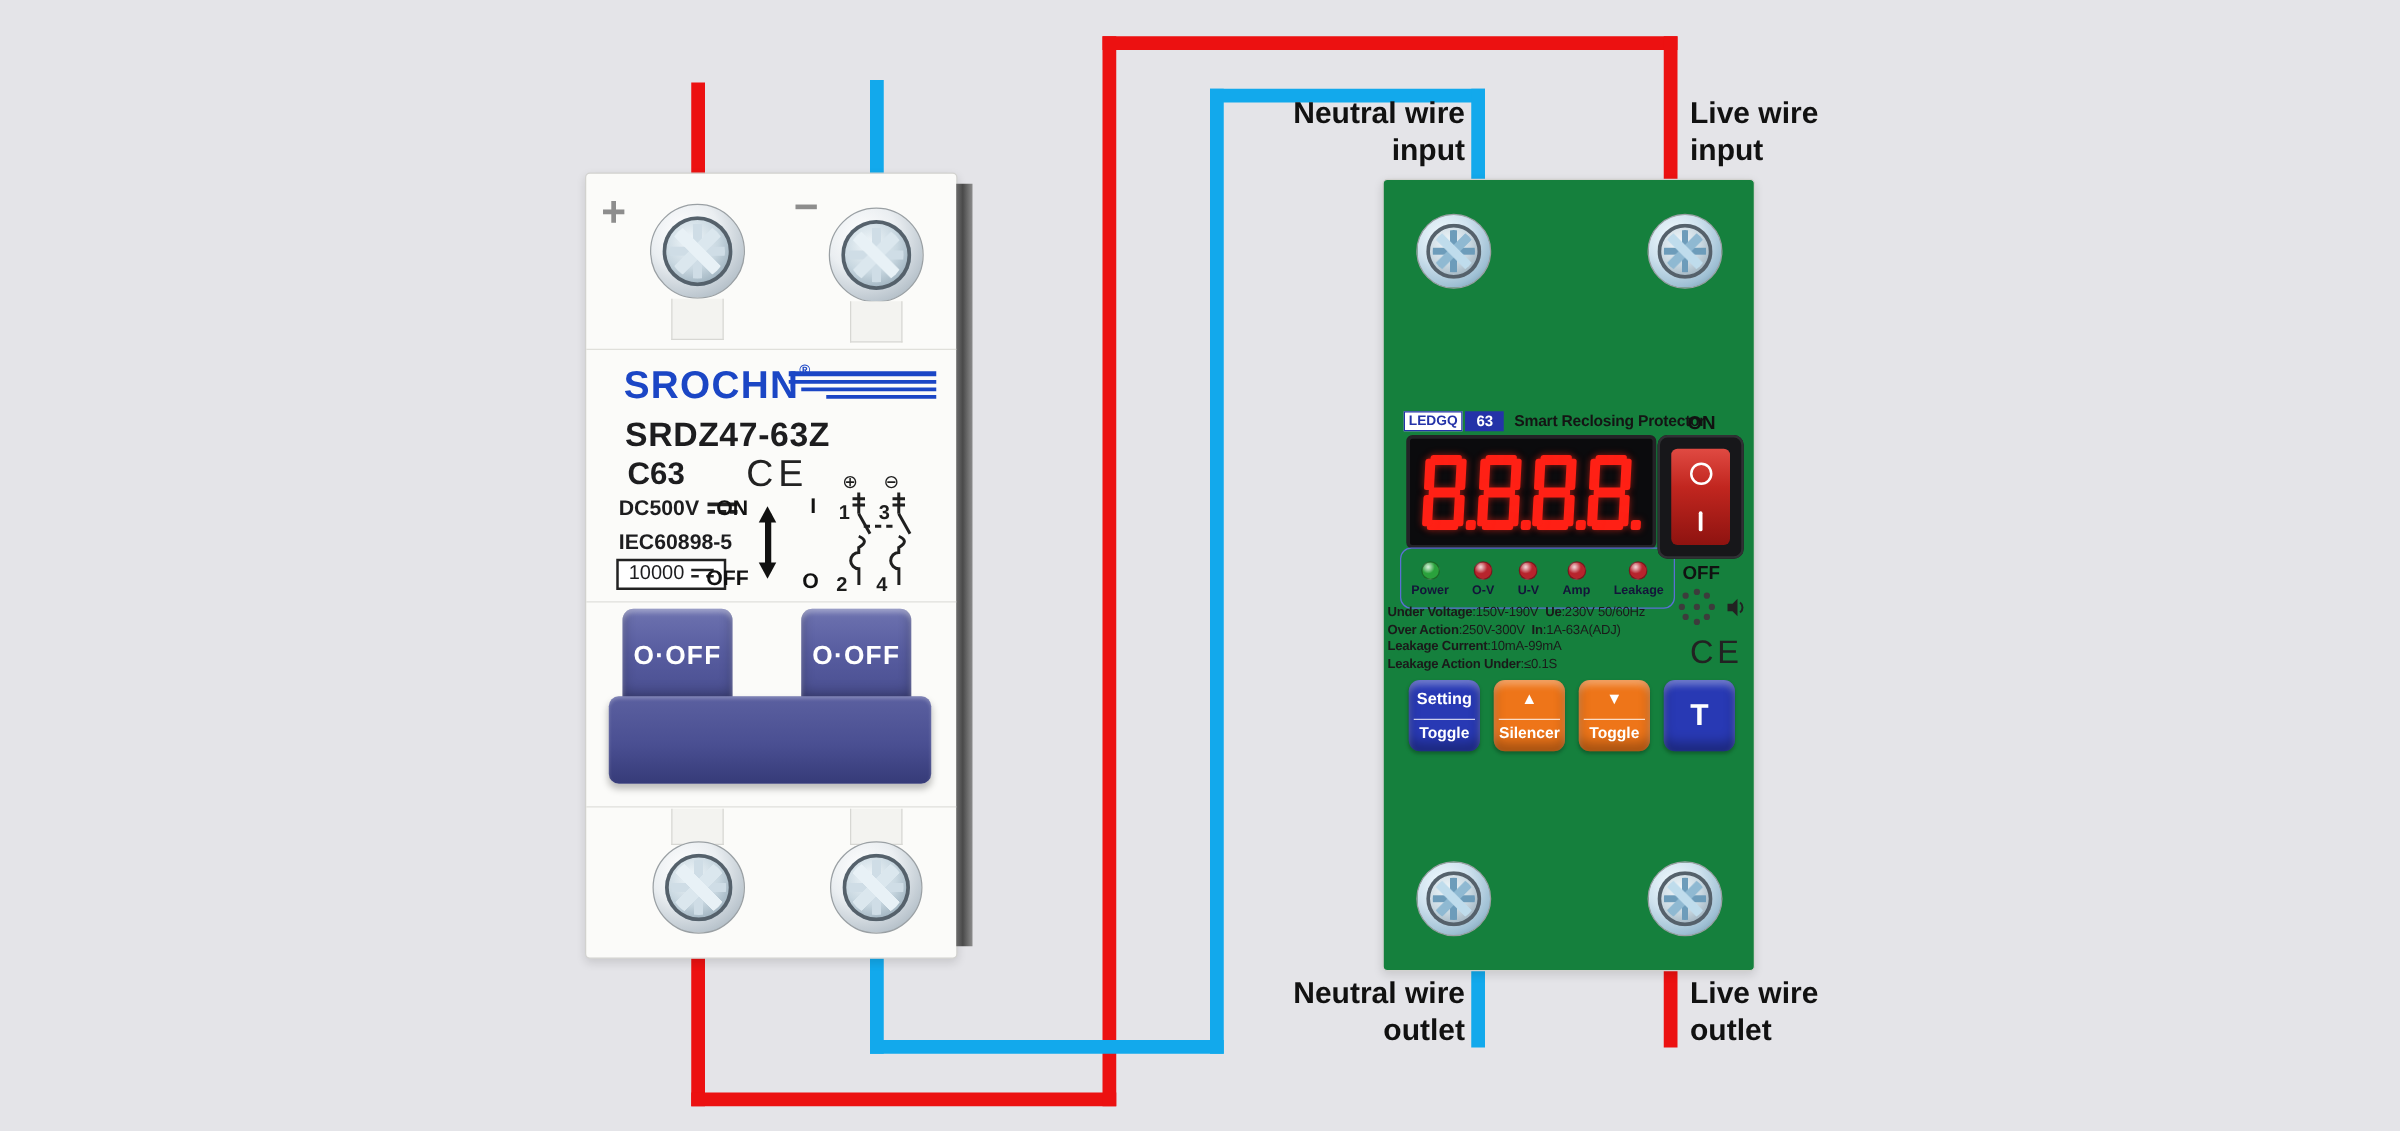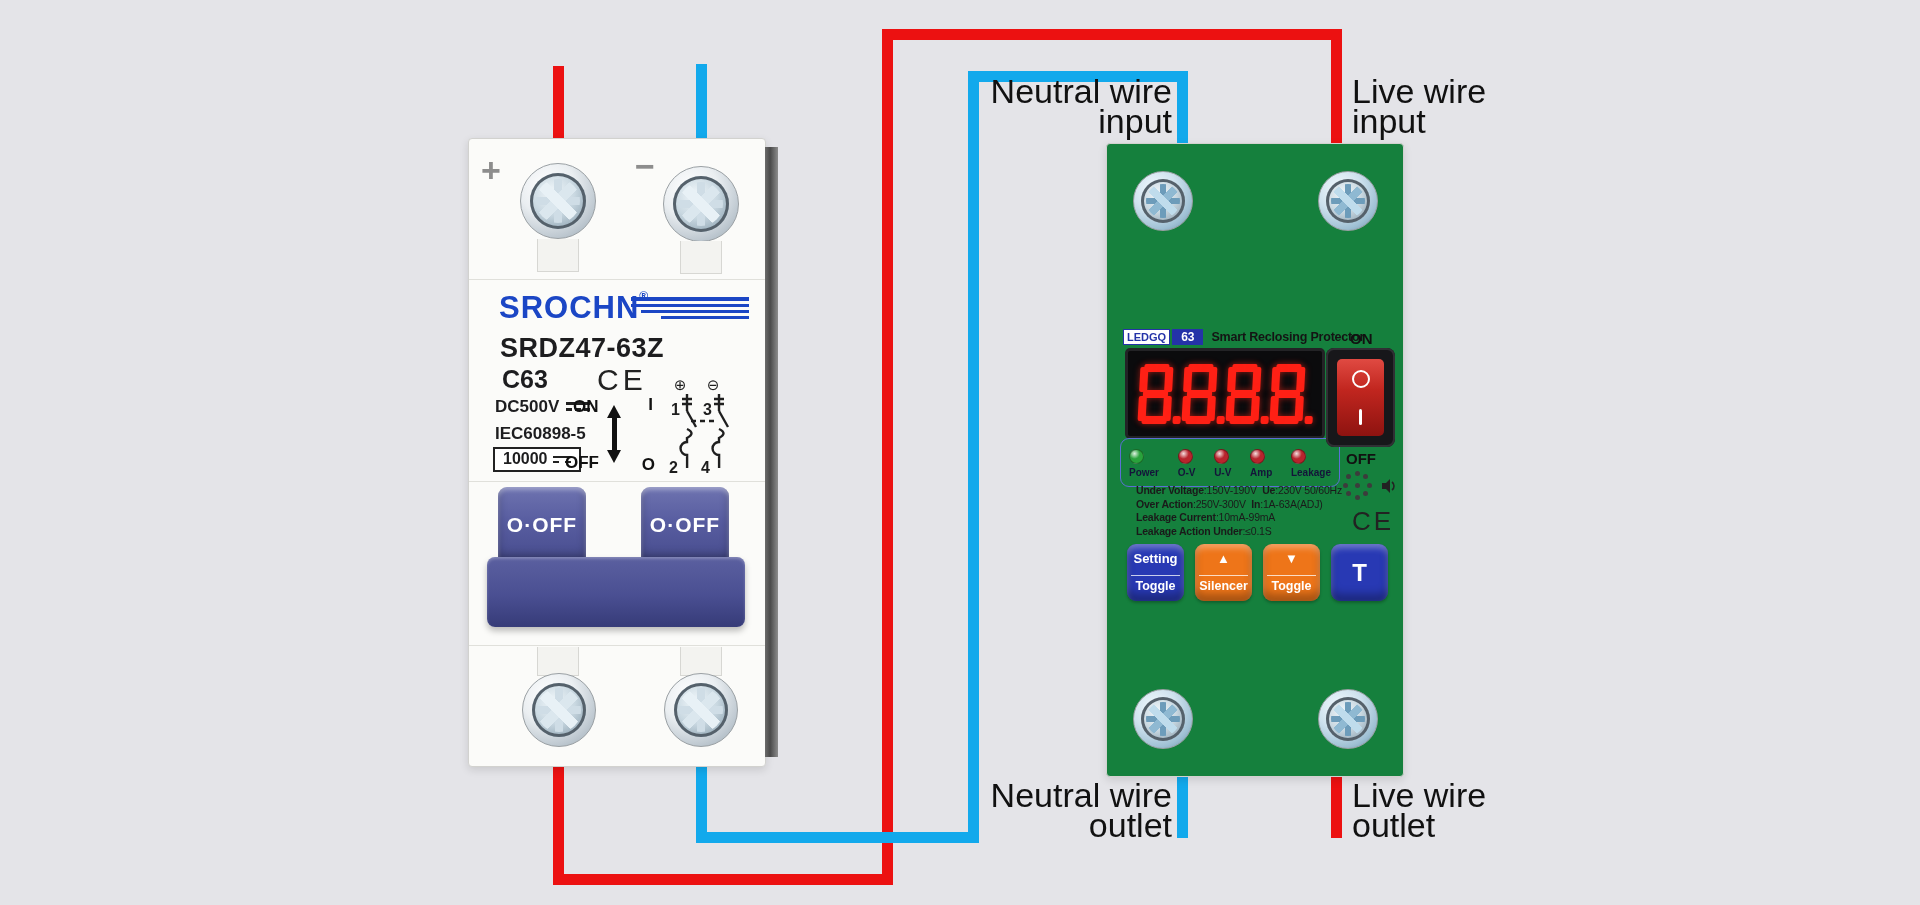--- a/index.html
+++ b/index.html
@@ -6,21 +6,21 @@
   body{font-family:"Liberation Sans",sans-serif;}
   .stage{position:relative;width:1920px;height:905px;background:var(--bg,#e4e4e8);overflow:hidden}
   .abs{position:absolute}
 
   
   .wire{position:absolute}
   .wire.red{background:var(--live,#ec1111)}
   .wire.blue{background:var(--neutral,#12a9ec)}
 
   
-  .wlabel{position:absolute;font-weight:normal;font-size:34px;line-height:30px;color:var(--label,#111)}
+  .wlabel{position:absolute;font-weight:bold;font-size:24px;line-height:30px;color:var(--label,#111)}
   .wlabel span{display:block}
 
   
   .device{position:absolute;background:#fbfbf9;border:1px solid #d2d2cf;border-radius:4px;box-shadow:0 3px 8px rgba(0,0,0,.12)}
 
   
   .screw{position:absolute;border-radius:50%;border:1px solid #9aa0a4;
     background:radial-gradient(circle at 35% 30%, #ffffff, #eaeef1 40%, #bfc9d1 72%, #97a6b1 100%)}
   .screw::before{content:"";position:absolute;inset:12%;border-radius:50%;
     background:radial-gradient(circle at 40% 35%, #f2f8fb, #c9d8e1 45%, #8fa4b2 85%);
@@ -49,21 +49,21 @@
   .model{position:absolute;font-weight:bold;font-size:27px;color:#1d1d1f;letter-spacing:.5px}
   .rating{position:absolute;font-weight:bold;font-size:25px;color:#1d1d1f}
   .ce{position:absolute;font-size:30px;color:#222;letter-spacing:4px;font-weight:400}
   .smalltxt{position:absolute;font-weight:bold;font-size:17px;color:#1d1d1f}
   .dcsym{display:inline-block;width:24px;height:11px;position:relative;margin-left:7px;top:1px}
   .dcsym::before{content:"";position:absolute;left:0;right:0;top:0;border-top:3px solid #222}
   .dcsym::after{content:"";position:absolute;left:0;right:0;top:6px;border-top:3px dashed #222}
   .dcsym.sm{width:18px;height:9px;margin-left:5px}
   .dcsym.sm::before{border-top-width:2.5px}
   .dcsym.sm::after{top:5px;border-top-width:2.5px}
-  .capbox{position:absolute;border:2.5px solid #222;padding:1px 8px 2px 8px;font-weight:bold;font-size:16px;color:#1d1d1f;background:#fff}
+  .capbox{position:absolute;border:2.5px solid #222;padding:1px 8px 2px 8px;font-weight:normal;font-size:16px;color:#1d1d1f;background:#fff}
   .onoff{position:absolute;width:84px;height:76px;font-weight:bold;font-size:17px;color:#111}
   .onoff .oo-on{position:absolute;left:0;top:0}
   .onoff .oo-i{position:absolute;right:4px;top:-2px}
   .onoff .oo-off{position:absolute;left:-8px;bottom:0}
   .onoff .oo-o{position:absolute;right:2px;bottom:-2px}
   .oo-arrow{position:absolute;left:39px;top:14px;width:5px;height:46px;background:#111}
   .oo-arrow::before{content:"";position:absolute;top:-13px;left:-5px;border:7.5px solid transparent;border-bottom:13px solid #111}
   .oo-arrow::after{content:"";position:absolute;bottom:-13px;left:-5px;border:7.5px solid transparent;border-top:13px solid #111}
   .pole-svg{position:absolute}
   .pole-svg path{stroke:#1f1f1f;stroke-width:2.4;fill:none}
@@ -94,21 +94,21 @@
   .seg.a{top:0;left:4px;right:4px;height:8px}
   .seg.b{top:3px;right:0;width:8px;height:25px}
   .seg.c{bottom:3px;right:0;width:8px;height:25px}
   .seg.d{bottom:0;left:4px;right:4px;height:8px}
   .seg.e{bottom:3px;left:0;width:8px;height:25px}
   .seg.f{top:3px;left:0;width:8px;height:25px}
   .seg.g{top:26px;left:4px;right:4px;height:8px}
   .dp{position:absolute;right:-10px;bottom:0;width:8px;height:8px;border-radius:2px;background:var(--disp,#ff2015);box-shadow:0 0 6px rgba(255,40,25,.55)}
 
   .ledbox{position:absolute;border:1.5px solid #5b6fd4;border-radius:9px;display:flex;justify-content:space-between;align-items:center;padding:4px 8px 3px 8px}
-  .led-col{display:flex;flex-direction:column;align-items:flex-start;gap:3px}
+  .led-col{display:flex;flex-direction:column;align-items:center;gap:3px}
   .led-dot{width:13px;height:13px;border-radius:50%;border:1px solid rgba(0,0,0,.35);
     background:radial-gradient(circle at 35% 28%, rgba(255,255,255,.85), rgba(255,255,255,0) 42%), var(--led-red,#b8242d)}
   .led-dot.green{background:radial-gradient(circle at 35% 28%, rgba(255,255,255,.85), rgba(255,255,255,0) 42%), var(--led-green,#2aa23c)}
   .led-lab{font-weight:bold;font-size:10px;color:#14143a}
 
   .specs{position:absolute;font-size:10.5px;line-height:13.5px;color:#1a1a1a;letter-spacing:-0.2px}
   .spec-line b{font-weight:bold}
 
   .pbtn{position:absolute;width:57px;height:57px;border-radius:9px;color:#fff;font-weight:bold;
     display:flex;flex-direction:column;justify-content:space-around;align-items:center;padding:3px 2px;box-sizing:border-box;
@@ -306,21 +306,21 @@
         <div class="led-col">
           <span class="led-dot red"></span>
           <span class="led-lab">Amp</span>
         </div>
         <div class="led-col">
           <span class="led-dot red"></span>
           <span class="led-lab">Leakage</span>
         </div>
       </div>
 
-    <div class="specs" id="spec-lines" style="left:29px;top:340px;width:222px">
+    <div class="specs" id="spec-lines" style="left:3px;top:340px;width:222px">
         <div class="spec-line"><b>Under Voltage</b>:150V-190V&nbsp; <b>Ue</b>:230V 50/60Hz</div>
         <div class="spec-line"><b>Over Action</b>:250V-300V&nbsp; <b>In</b>:1A-63A(ADJ)</div>
         <div class="spec-line"><b>Leakage Current</b>:10mA-99mA</div>
         <div class="spec-line"><b>Leakage Action Under</b>:≤0.1S</div>
       </div>
 
     <div id="btn-row">
         <div class="pbtn blue" style="left: 20px; top: 400px;">
           <span class="bt1">Setting</span>
           <span class="bt2">Toggle</span>

